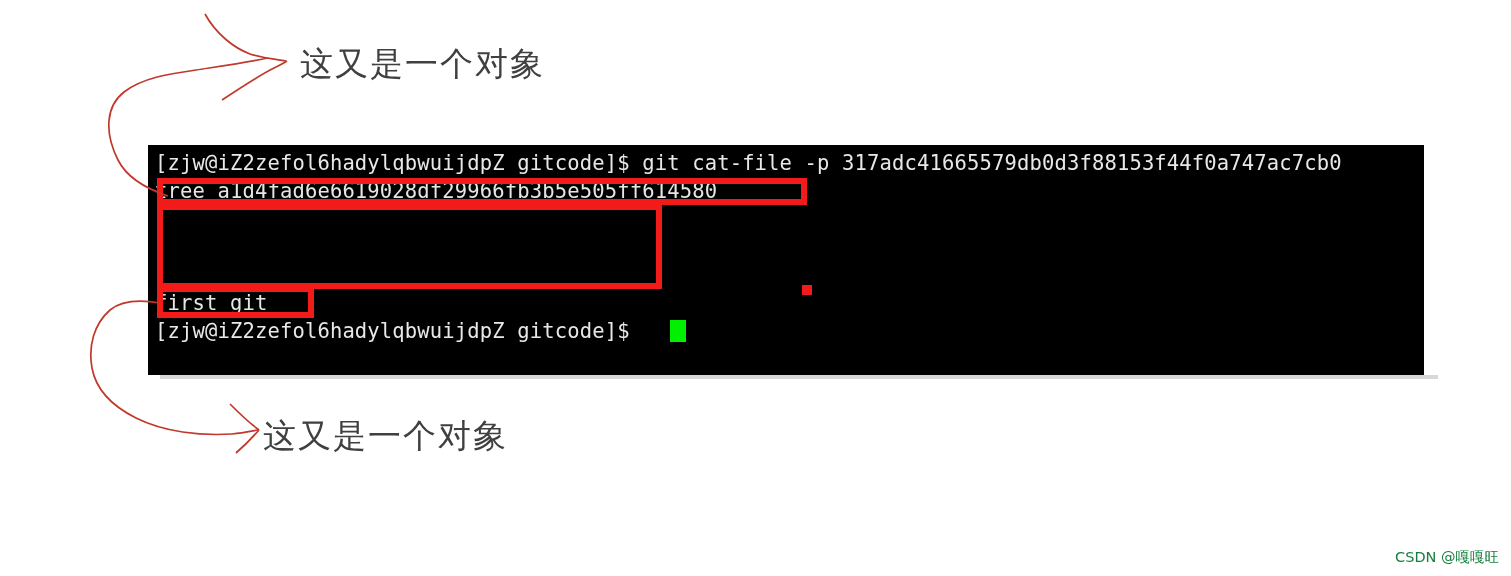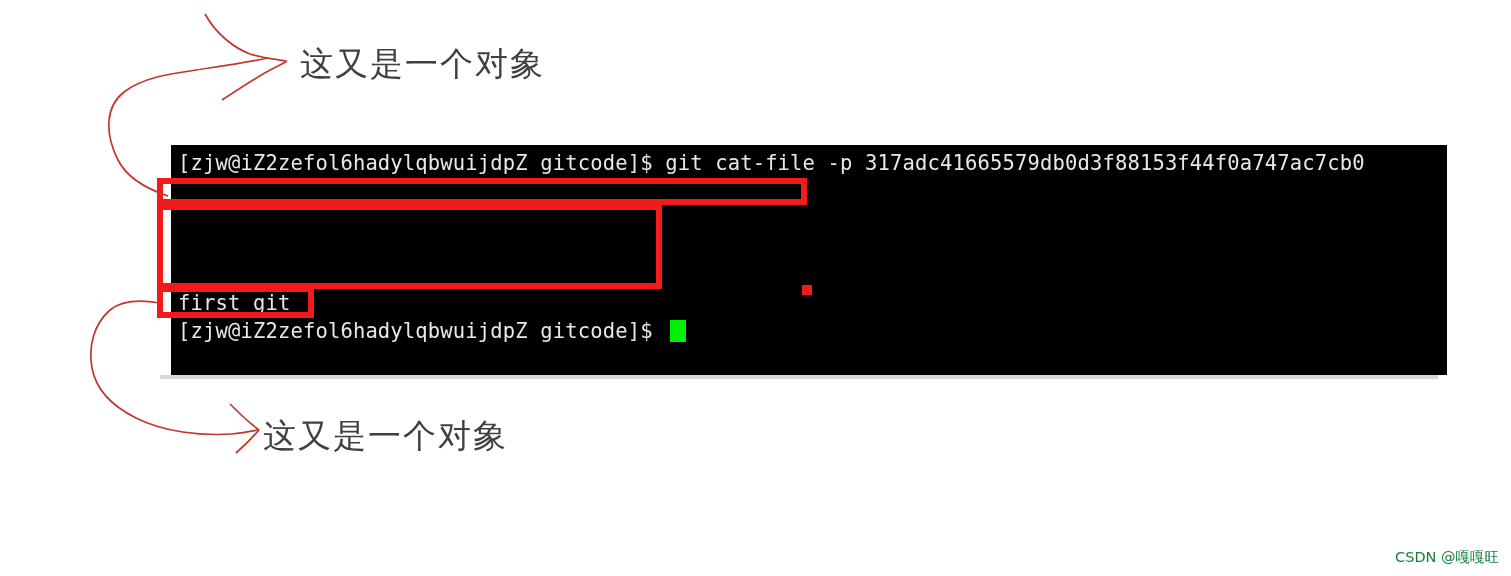--- a/index.html
+++ b/index.html
@@ -11,21 +11,21 @@
     width: 1511px;
     height: 576px;
     position: relative;
     overflow: hidden;
     font-family: "Liberation Sans", sans-serif;
   }
 
   
   #terminal {
     position: absolute;
-    left: 171px;
+    left: 148px;
     top: 145px;
     width: 1276px;
     height: 230px;
     background: #000000;
     overflow: hidden;
   }
   #terminal-shadow {
     position: absolute;
     left: 160px;
     top: 375px;
@@ -118,20 +118,21 @@
     margin-top: 39px;
   }
 </style>
 </head>
 <body>
 
 <div id="terminal">
 
   <div class="term-line l0"><span class="prompt-user">[zjw@iZ2zefol6hadylqbwuijdpZ gitcode]$</span><span class="cmd"> git cat-file -p 317adc41665579db0d3f88153f44f0a747ac7cb0</span></div>
 
+  <div class="term-line l1">tree a1d4fad6e6619028df29966fb3b5e505ff614580</div>
 
 
 
   <div class="term-line l4"></div>
 
   <div class="term-line l5">first git</div>
 
   <div class="term-line l6"><span class="prompt-user">[zjw@iZ2zefol6hadylqbwuijdpZ gitcode]$</span></div>
 
 </div>

